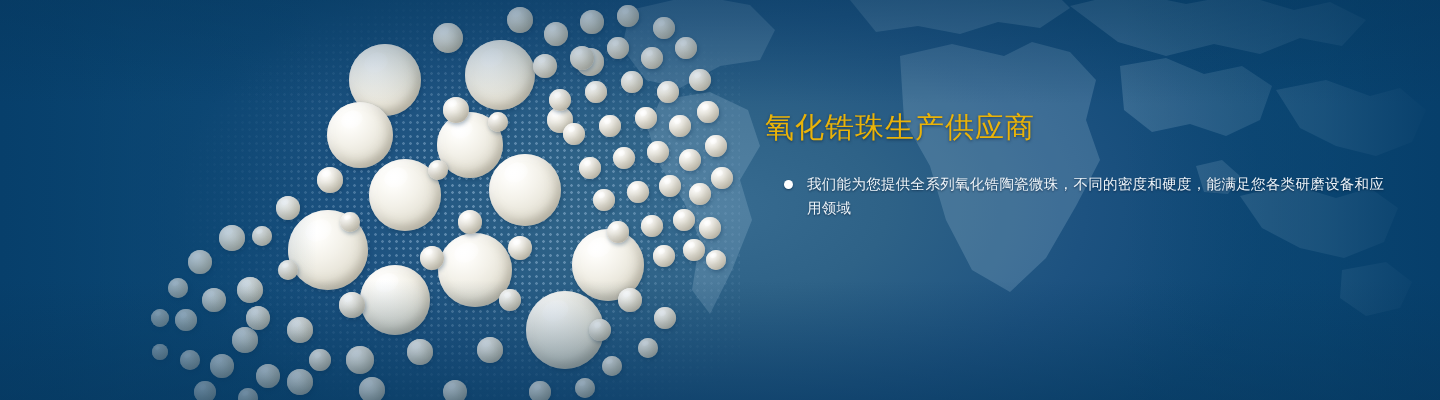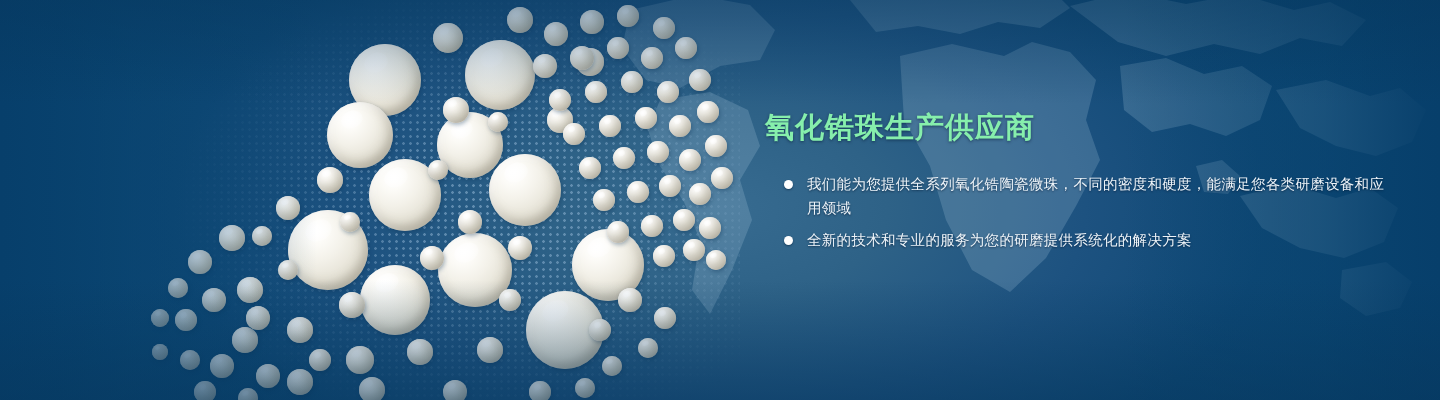--- a/index.html
+++ b/index.html
@@ -116,23 +116,23 @@
   }
 
   
   .content {
     position: absolute;
     left: 765px;
     top: 108px;
     width: 640px;
   }
   .headline {
-    color: #86efac;
+    color: #eab308;
     font-size: 29px;
-    font-weight: 700;
+    font-weight: 400;
     letter-spacing: 1px;
     line-height: 38px;
     margin: 0 0 26px 0;
     text-shadow: 0 1px 3px rgba(0,20,45,0.55);
     white-space: nowrap;
   }
   .bullets {
     list-style: none;
     margin: 16px;
     padding: 0;
@@ -285,20 +285,16 @@
   <div class="bg-vignette-v"></div>
 
   <div class="content">
     <h1 class="headline">氧化锆珠生产供应商</h1>
 
     <ul class="bullets">
       <li class="bullet">
         <span class="dot"></span>
         <span>我们能为您提供全系列氧化锆陶瓷微珠，不同的密度和硬度，能满足您各类研磨设备和应用领域</span>
       </li>
-      <li class="bullet">
-        <span class="dot"></span>
-        <span>全新的技术和专业的服务为您的研磨提供系统化的解决方案</span>
-      </li>
     </ul>
   </div>
 
 </div>
 
 </body></html>

